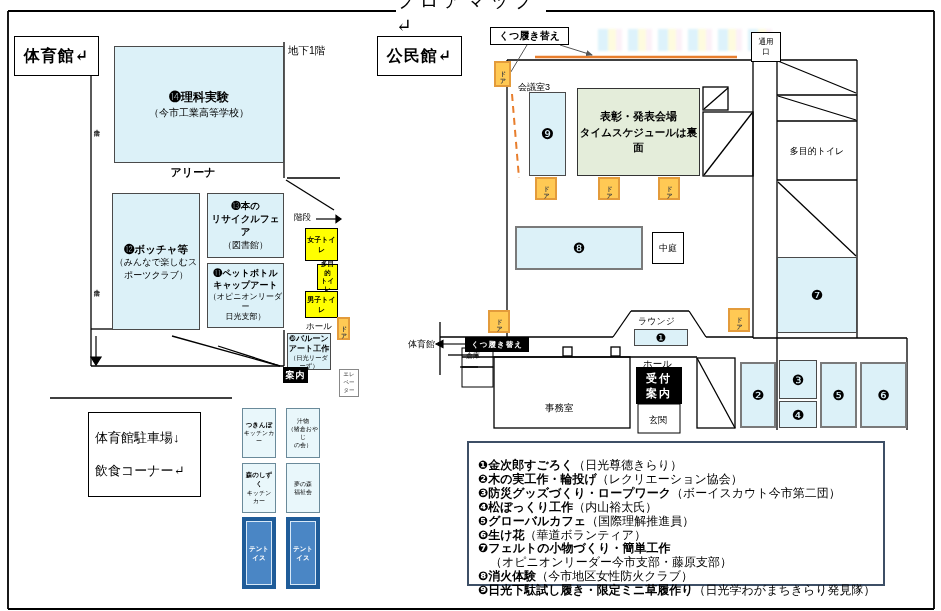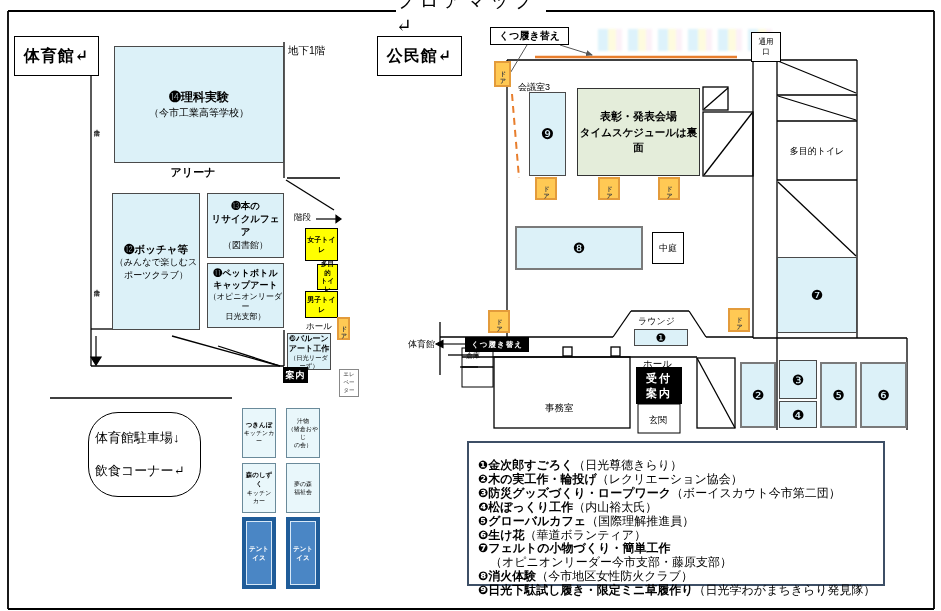--- a/index.html
+++ b/index.html
@@ -179,21 +179,21 @@
   </div>
 
   <div class="abs blackbox center" style="left:283px;top:367px;width:25px;height:16px;font-size:9px;letter-spacing:1px;">案内</div>
 
   <div class="abs center" style="left:339px;top:369px;width:20px;height:28px;border:1px solid #888;font-size:5.5px;line-height:1.4;color:#333;">
     <div>エレ</div>
     <div>ベー</div>
     <div>ター</div>
   </div>
 
-  <div class="abs label-box serif" style="left:88px;top:412px;width:113px;height:85px;display:flex;flex-direction:column;justify-content:space-around;padding:8px 6px;font-size:13px;border-radius:30px;">
+  <div class="abs label-box serif" style="left:88px;top:412px;width:113px;height:85px;display:flex;flex-direction:column;justify-content:space-around;padding:8px 6px;font-size:13px;">
     <div>体育館駐車場↓</div>
     <div>飲食コーナー↵</div>
   </div>
 
   <div class="abs" style="left:242px;top:408px;width:80px;height:106px;display:grid;grid-template-columns:34px 34px;grid-template-rows:50px 50px;column-gap:10px;row-gap:5px;">
 
   <div class="stall">
       <b>つきんぼ</b>
       <span>キッチンカー</span>
       <span></span>

